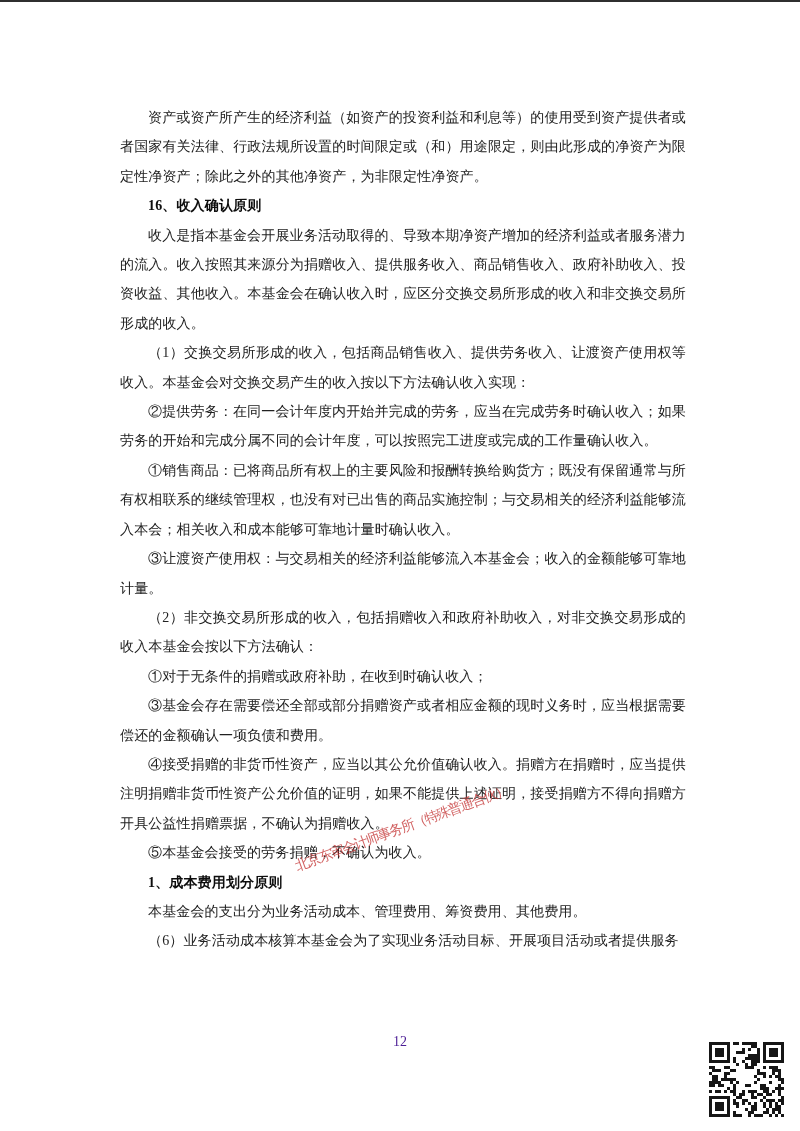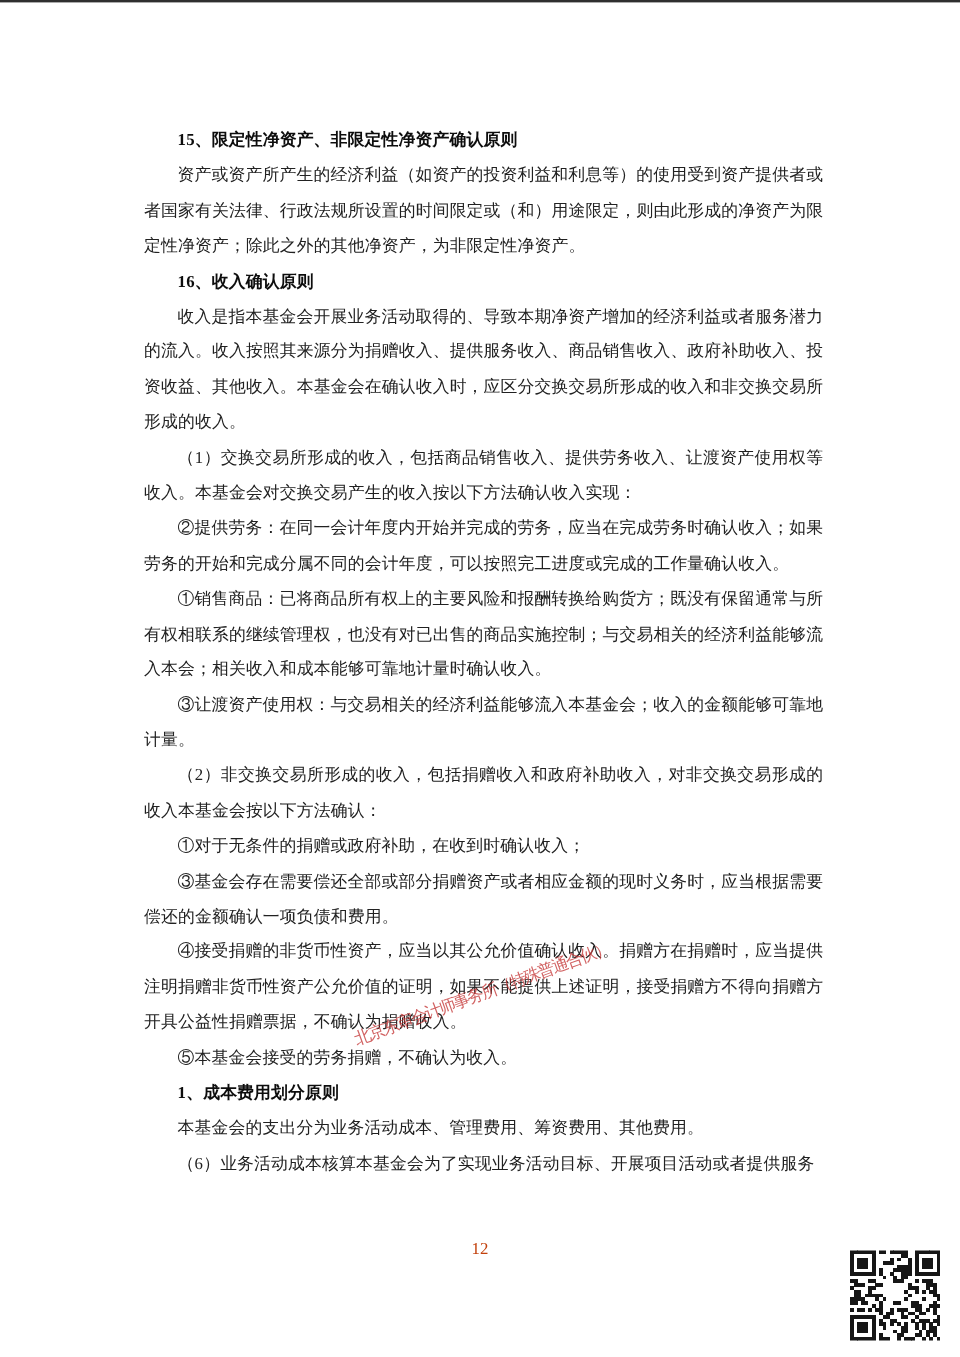--- a/index.html
+++ b/index.html
@@ -49,37 +49,36 @@
     white-space: nowrap;
     color: rgba(197, 55, 55, 0.78);
     pointer-events: none;
   }
   .footer {
     position: absolute;
     left: 0; top: 1034px;
     width: 800px;
     text-align: center;
     font-size: 14px;
-    color: #c2410c;
+    color: #4c1d95;
   }
   .qr {
     position: absolute;
     left: 705px; top: 1042px;
     width: 82px; height: 75px;
   }
   .qr svg { width: 100%; height: 100%; display: block; }
 </style>
 </head>
 <body>
 
 <div class="page">
   <div class="top-edge"></div>
 
   <main class="content">
-    <h2>15、限定性净资产、非限定性净资产确认原则</h2>
     <p>资产或资产所产生的经济利益（如资产的投资利益和利息等）的使用受到资产提供者或者国家有关法律、行政法规所设置的时间限定或（和）用途限定，则由此形成的净资产为限定性净资产；除此之外的其他净资产，为非限定性净资产。</p>
 
     <h2>16、收入确认原则</h2>
     <p>收入是指本基金会开展业务活动取得的、导致本期净资产增加的经济利益或者服务潜力的流入。收入按照其来源分为捐赠收入、提供服务收入、商品销售收入、政府补助收入、投资收益、其他收入。本基金会在确认收入时，应区分交换交易所形成的收入和非交换交易所形成的收入。</p>
     <p>（1）交换交易所形成的收入，包括商品销售收入、提供劳务收入、让渡资产使用权等收入。本基金会对交换交易产生的收入按以下方法确认收入实现：</p>
     <p>②提供劳务：在同一会计年度内开始并完成的劳务，应当在完成劳务时确认收入；如果劳务的开始和完成分属不同的会计年度，可以按照完工进度或完成的工作量确认收入。</p>
     <p>①销售商品：已将商品所有权上的主要风险和报酬转换给购货方；既没有保留通常与所有权相联系的继续管理权，也没有对已出售的商品实施控制；与交易相关的经济利益能够流入本会；相关收入和成本能够可靠地计量时确认收入。</p>
     <p>③让渡资产使用权：与交易相关的经济利益能够流入本基金会；收入的金额能够可靠地计量。</p>
     <p>（2）非交换交易所形成的收入，包括捐赠收入和政府补助收入，对非交换交易形成的收入本基金会按以下方法确认：</p>
     <p>①对于无条件的捐赠或政府补助，在收到时确认收入；</p>

